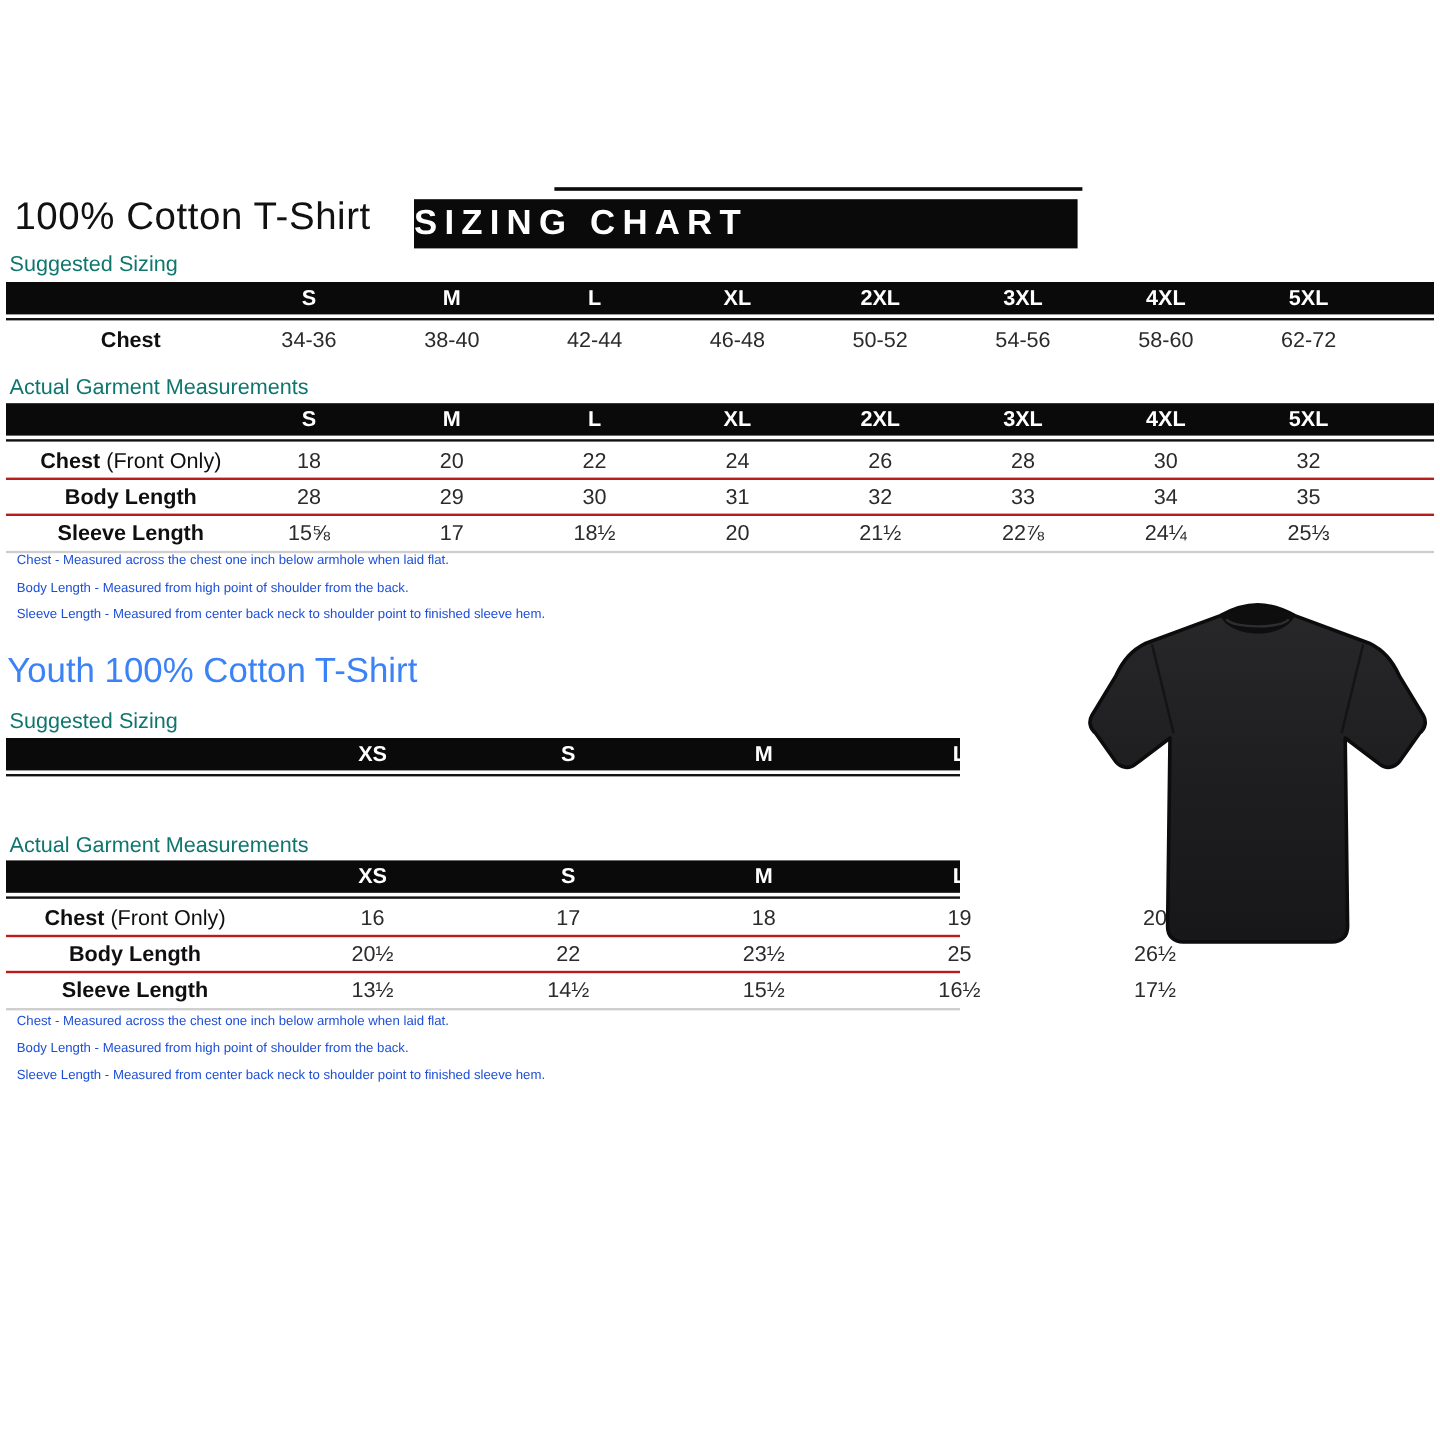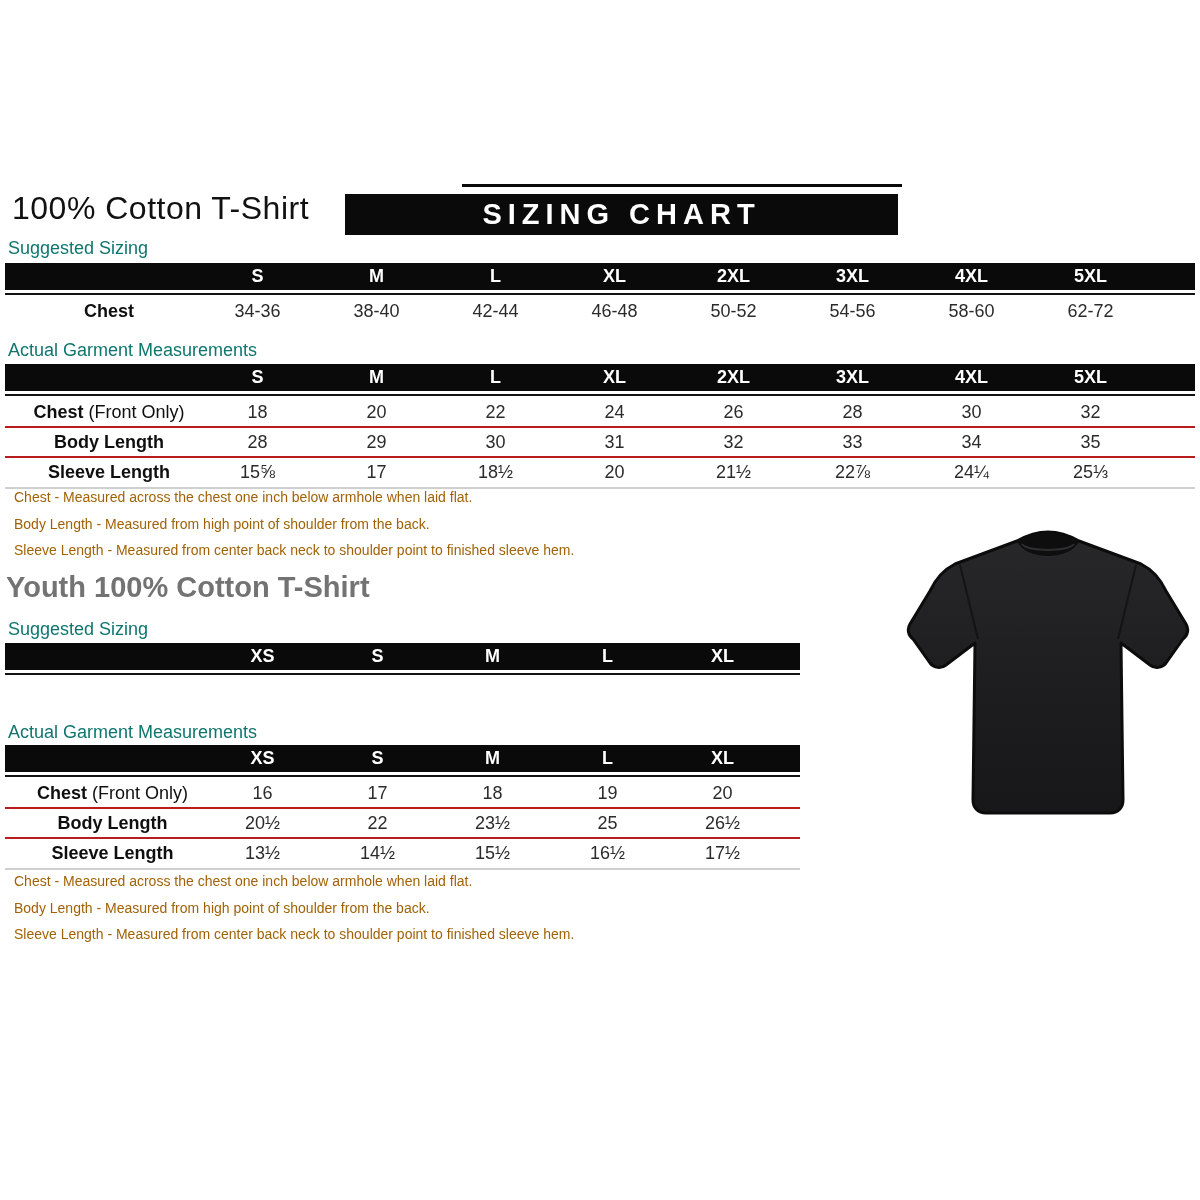--- a/index.html
+++ b/index.html
@@ -1,51 +1,51 @@
 <!DOCTYPE html>
 <html><head>
 <meta charset="utf-8">
 <style>
   html,body{margin:0;padding:0;background:#ffffff;}
   body{width:1200px;height:1200px;position:relative;overflow:hidden;
        font-family:"Liberation Sans","DejaVu Sans",sans-serif;color:#1c1c1c;}
   .sheet{position:absolute;inset:0;}
 
-  .abs{position:absolute;margin-top:28px;}
+  .abs{position:absolute;}
 
   .page-title{left:12px;top:162px;font-size:32px;font-weight:400;color:#111;letter-spacing:.5px;}
   .banner{left:345px;top:166px;width:553px;height:41px;background:#0a0a0a;
           color:#fff;font-weight:bold;font-size:29px;letter-spacing:6px;
-          display:flex;align-items:center;justify-content:center;}
+          display:flex;align-items:center;justify-content:flex-start;}
   .banner-top-line{left:462px;top:156px;width:440px;height:3px;background:#0a0a0a;}
 
   .section-label{font-size:18px;color:#0f766e;}
 
   
   .grid-a{display:grid;grid-template-columns:193px repeat(8,119px) 1fr;}
-  .grid-y{display:grid;grid-template-columns:200px repeat(5,115px) 1fr;}
+  .grid-y{display:grid;grid-template-columns:200px repeat(5,115px) 1fr;gap:48px;}
 
   .stable{width:1190px;}
   .stable.narrow{width:795px;}
   .bar{background:#0a0a0a;height:27px;align-items:center;color:#ffffff;
        font-weight:bold;font-size:18px;}
   .bar .col{text-align:center;}
   .gapline{height:2px;background:#131313;margin-top:3px;}
   .drow{height:28px;align-items:center;font-size:18px;color:#2b2b2b;}
   .drow .col{text-align:center;}
   .rlabel{padding-left:15px;text-align:right;font-weight:bold;color:#0f0f0f;}
   .rlabel .rest{font-weight:normal;}
   .mrows .drow{height:28px;}
   .mrows .drow + .drow{border-top:2px solid #b91c1c;}
   .mtable-bottom{height:2px;background:#cfcfcf;margin-top:1px;}
 
-  .notes{font-size:14px;color:#a16207;}
+  .notes{font-size:11px;color:#1d4ed8;}
   .notes .note{margin-bottom:10.5px;}
 
-  .youth-title{left:6px;top:543px;font-size:29px;font-weight:bold;color:#737373;text-align:right;}
+  .youth-title{left:6px;top:543px;font-size:29px;font-weight:normal;color:#3b82f6;text-align:right;}
 
   .tshirt{left:898px;top:486px;width:300px;height:322px;}
 </style>
 </head>
 <body>
 
 <div class="sheet">
 
   <div class="abs page-title">100% Cotton T-Shirt</div>
   <div class="abs banner-top-line"></div>

